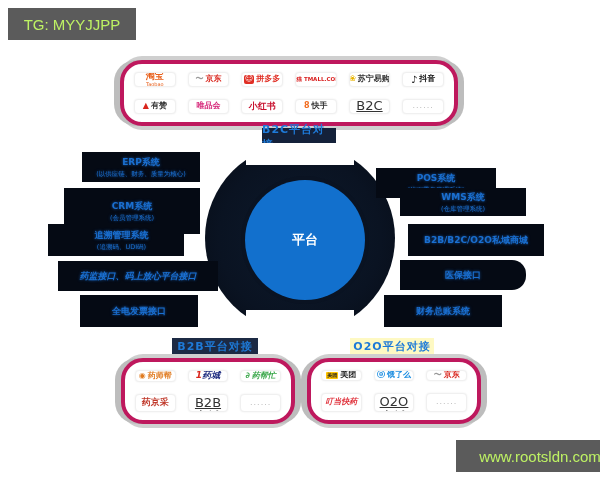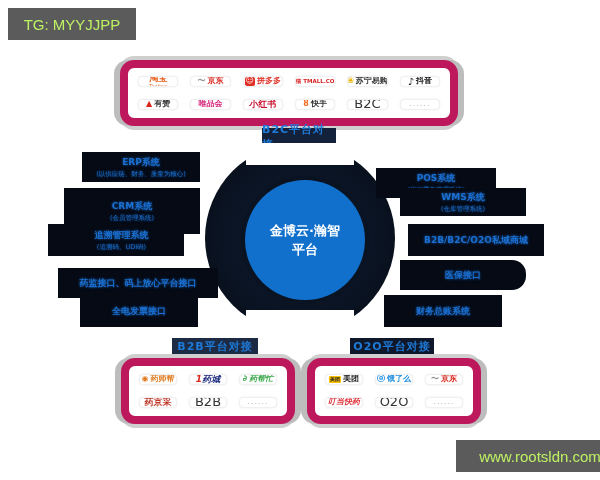--- a/index.html
+++ b/index.html
@@ -10,21 +10,21 @@
       position: absolute; background: #5b5b5b; color: #bef264;
       font-family: "Liberation Sans", sans-serif; font-size: 15px;
       display: flex; align-items: center; justify-content: center;
     }
     .wm-top { left: 8px; top: 8px; width: 128px; height: 32px; }
     .wm-bottom { left: 424px; top: 440px; width: 168px; height: 32px; margin-left: 32px; }
 
     
     .panel {
       position: absolute; background: #ffffff;
-      border: 8px solid #be185d; border-radius: 14px;
+      border: 4px solid #be185d; border-radius: 22px;
       box-shadow: -6px 0 0 #bdbdbd, 6px 0 0 #bdbdbd, 0 -4px 0 #cfcfcf, 0 4px 0 #cfcfcf;
       padding: 8px 10px; display: grid; gap: 12px;
     }
     .panel-b2c { left: 120px; top: 60px; width: 338px; height: 66px; grid-template-columns: repeat(6, 1fr); padding: 8px 10px; }
     .panel-b2b { left: 121px; top: 358px; width: 174px; height: 66px; grid-template-columns: repeat(3, 1fr); }
     .panel-o2o { left: 307px; top: 358px; width: 174px; height: 66px; grid-template-columns: repeat(3, 1fr); }
 
     .tile {
       background: #ffffff; border: 1px solid #f0f0f0; border-radius: 4px;
       box-shadow: 0 0 2px rgba(0,0,0,0.08);
@@ -37,21 +37,21 @@
     .tile.more { color: #bbbbbb; font-weight: normal; letter-spacing: 1px; }
 
     
     .section-title {
       position: absolute; background: #14213a; color: #1e7ad8;
       font-size: 11px; letter-spacing: 1px; font-weight: bold;
       display: flex; align-items: center; justify-content: center;
     }
     .st-b2c { left: 262px; top: 128px; width: 74px; height: 18px; }
     .st-b2b { left: 172px; top: 338px; width: 86px; height: 16px; background: #1c2a44; }
-    .st-o2o { left: 350px; top: 338px; width: 84px; height: 16px; background: #0f172a; }
+    .st-o2o { left: 350px; top: 338px; width: 84px; height: 16px; background: #fef9c3; }
 
     
     .sys {
       position: absolute; background: #050a14; color: #1a6fd0;
       display: flex; flex-direction: column; align-items: center; justify-content: center;
       text-shadow: 0 0 3px rgba(30,120,230,0.7);
       cursor: pointer;
     }
     .sys .name { font-size: 9px; font-weight: bold; }
     .sys .sub { font-size: 6.5px; margin-top: 1px; }
@@ -118,37 +118,36 @@
 商城</div>
   <div class="tile more">......</div>
 </div>
 
 <div class="section-title st-b2c">B2C平台对接</div>
 
 <div class="halo"></div>
 <div class="halo-cut" style="left:246px;top:143px;width:108px;height:22px;"></div>
 <div class="halo-cut" style="left:246px;top:310px;width:108px;height:24px;"></div>
 <div class="core">
-  <span>金博云·瀚智</span>
   <span>平台</span>
 </div>
 
 <div class="sys" style="left:82px;top:152px;width:118px;height:30px;">
   <span class="name">ERP系统</span>
   <span class="sub">(以供应链、财务、质量为核心)</span>
 </div>
 <div class="sys" style="left:64px;top:188px;width:136px;height:46px;">
   <span class="name">CRM系统</span>
   <span class="sub">(会员管理系统)</span>
 </div>
 <div class="sys" style="left:48px;top:224px;width:136px;height:32px;padding-left:11px;">
   <span class="name">追溯管理系统</span>
   <span class="sub">(追溯码、UDI码)</span>
 </div>
-<div class="sys" style="left:58px;top:268px;width:160px;height:30px;">
+<div class="sys" style="left:58px;top:261px;width:160px;height:30px;font-style:italic;">
   <span class="name">药监接口、码上放心平台接口</span>
 </div>
 <div class="sys" style="left:80px;top:295px;width:118px;height:32px;">
   <span class="name">全电发票接口</span>
 </div>
 
 <div class="sys" style="left:376px;top:168px;width:120px;height:30px;">
   <span class="name">POS系统</span>
   <span class="sub">(线下零售管理系统)</span>
 </div>

